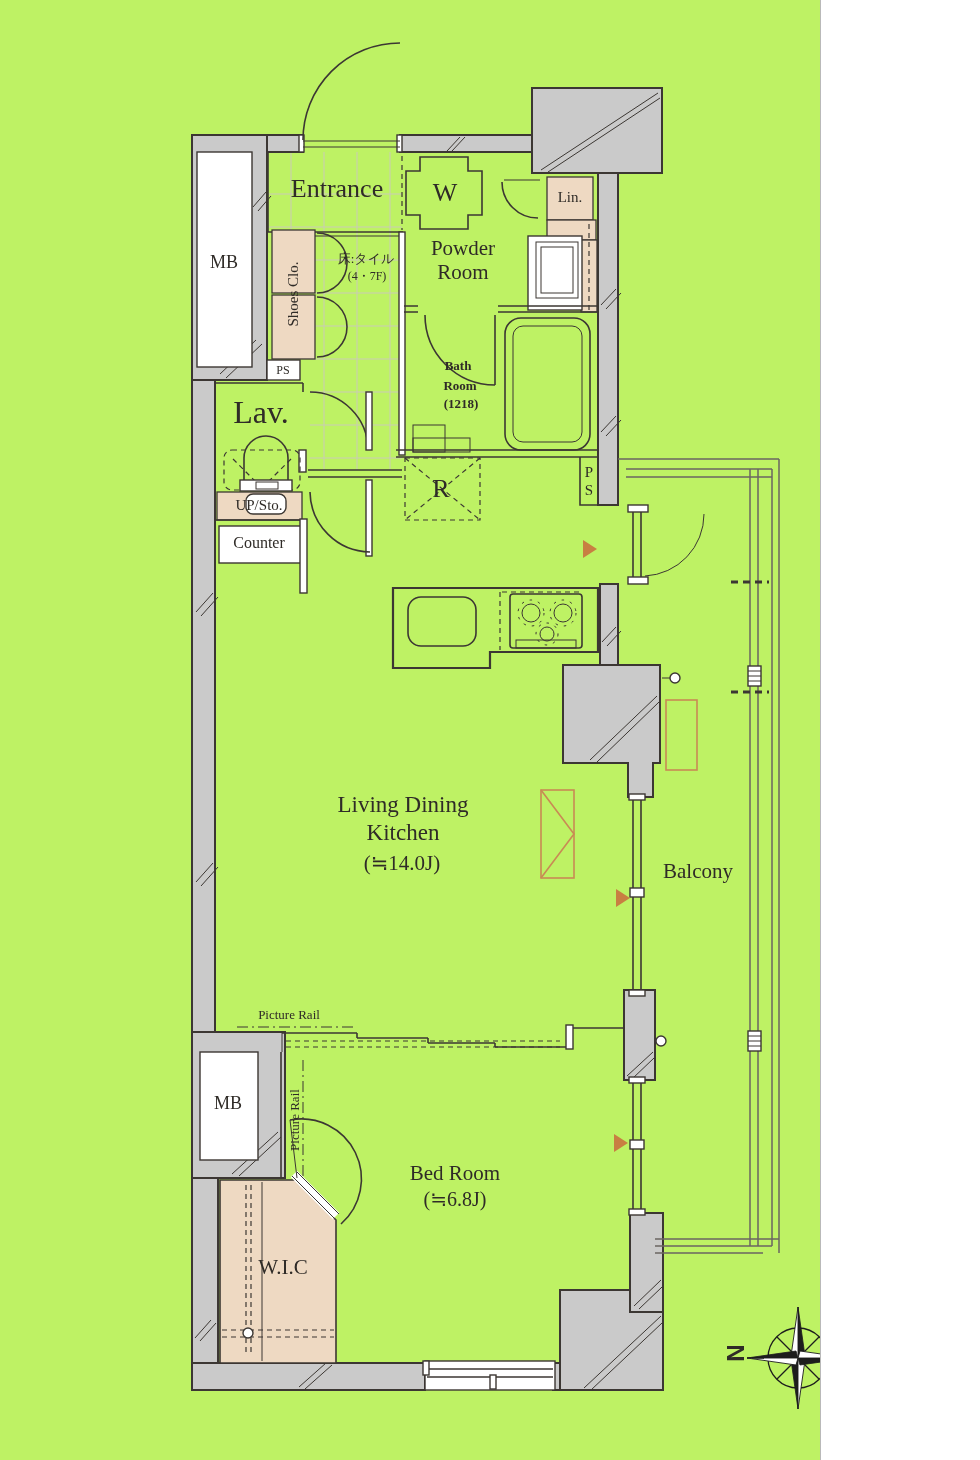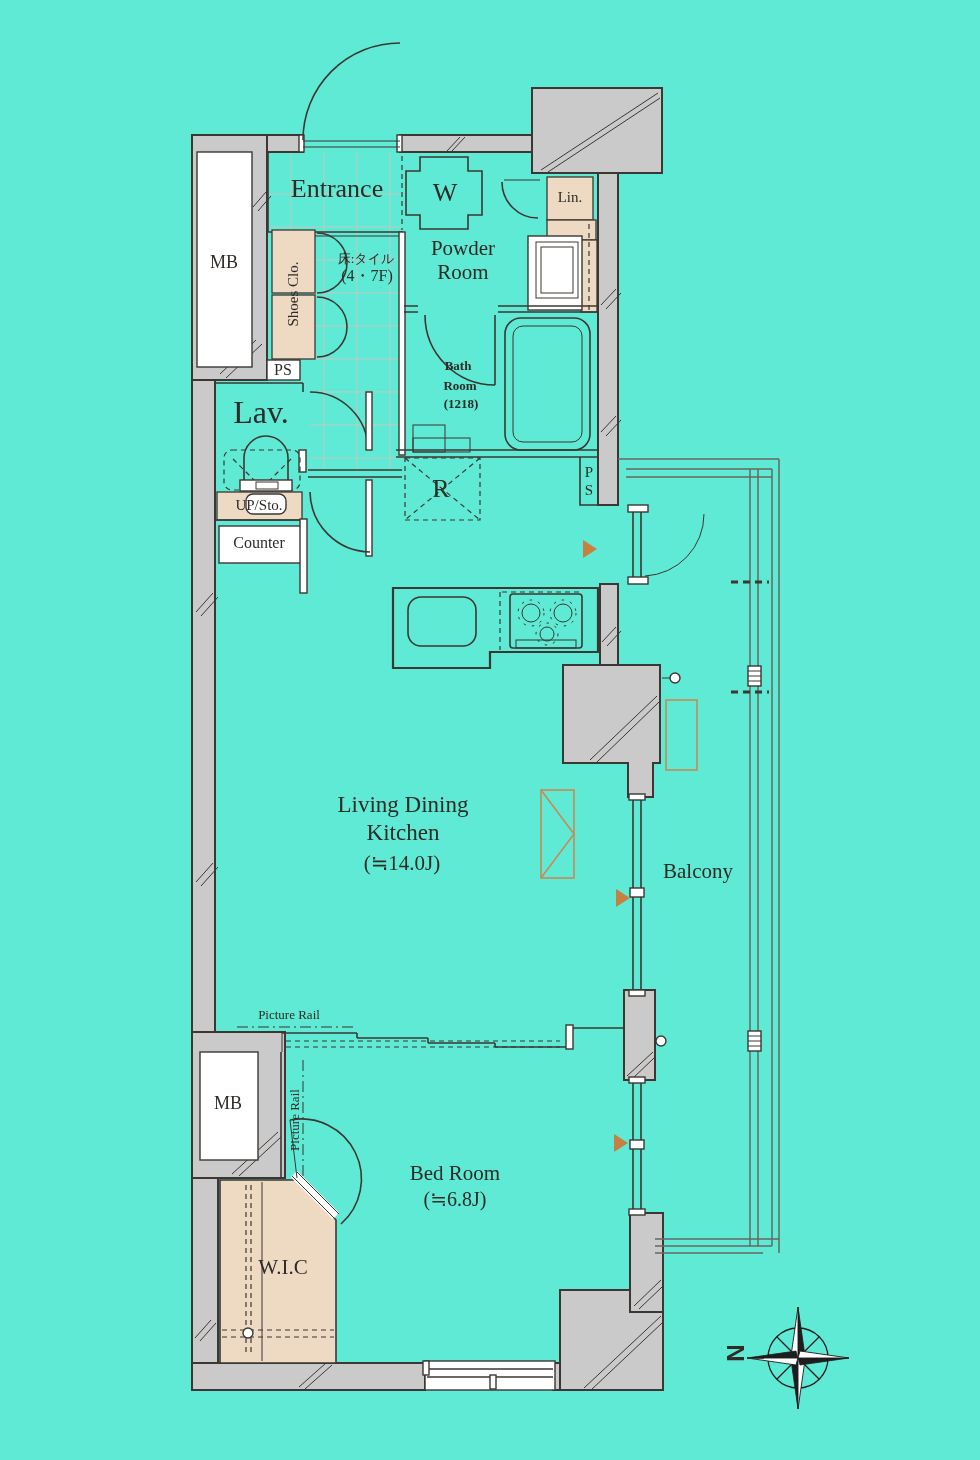--- a/index.html
+++ b/index.html
@@ -1,26 +1,26 @@
 <!DOCTYPE html>
 <html><head>
 <meta charset="utf-8">
 <style>
   html,body{margin:0;padding:0;background:#fff;}
-  #stage{position:relative;width:980px;height:1460px;background:#5eead4;
+  #stage{position:relative;width:820px;height:1460px;background:#bef264;
          outline:1px solid #b9b9b9;overflow:hidden;
          font-family:"Liberation Serif", serif;color:#2f2b27;}
   #plan-svg{position:absolute;left:0;top:0;}
   .lbl{position:absolute;transform:translate(-50%,-50%);white-space:nowrap;
        text-align:center;line-height:1.05;color:#2f2b27;}
   .rot{transform:translate(-50%,-50%) rotate(-90deg);}
   .f26{font-size:26px;} .f24{font-size:32px;} .f23{font-size:23px;}
   .f21{font-size:21px;} .f20{font-size:20px;} .f19{font-size:13px;font-weight:bold;}
   .f18{font-size:18px;} .f17{font-size:16px;} .f15{font-size:15px;}
-  .f14{font-size:16px;} .f13{font-size:13px;}
+  .f14{font-size:12px;} .f13{font-size:13px;}
   .north{font-family:"Liberation Sans", sans-serif;font-weight:bold;font-size:24px;}
   
   .w   {fill:#cacaca;stroke:#3c3733;stroke-width:2;}
   .wht {fill:#ffffff;stroke:#3c3733;stroke-width:1.4;}
   .bg  {fill:#eed9c2;stroke:#3c3733;stroke-width:1.3;}
   .bgp {fill:#eed9c2;stroke:#3c3733;stroke-width:1.6;}
   .ln  {fill:none;stroke:#3c3733;stroke-width:1.6;}
   .ln2 {fill:none;stroke:#3c3733;stroke-width:2.2;}
   .thin{fill:none;stroke:#3c3733;stroke-width:1;}
   .dsh {fill:none;stroke:#3c3733;stroke-width:1.2;stroke-dasharray:5 4;}

